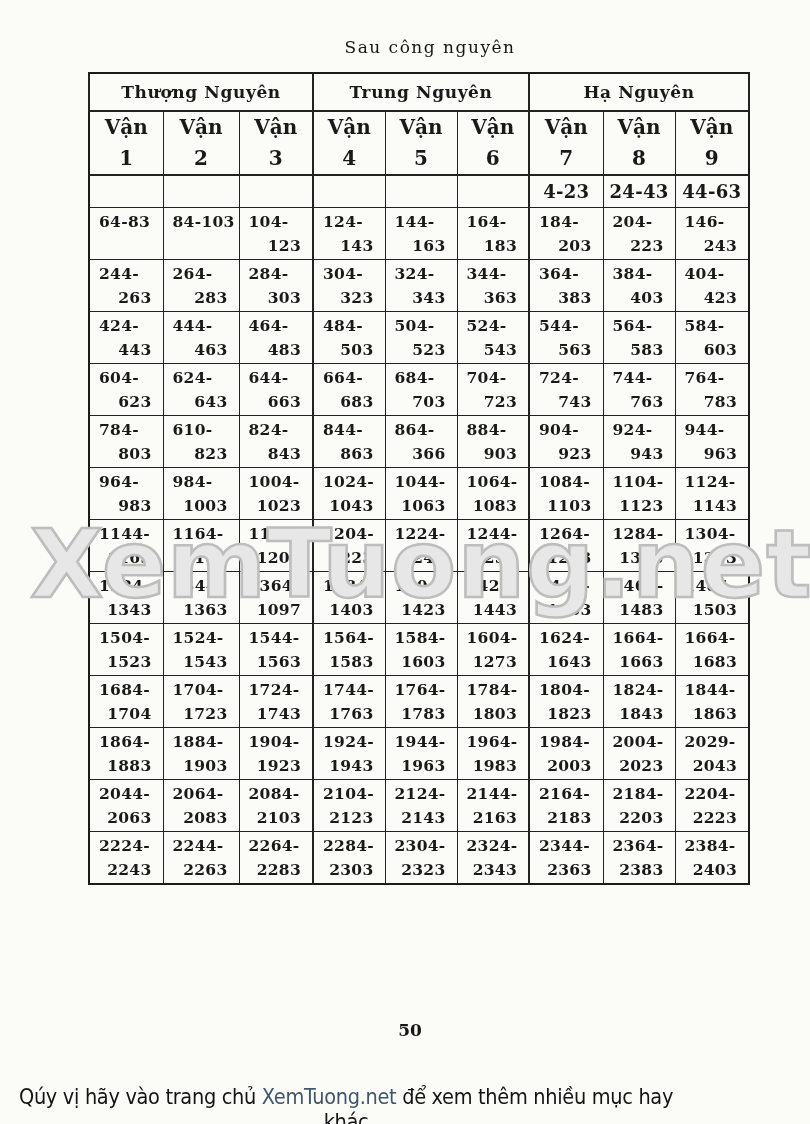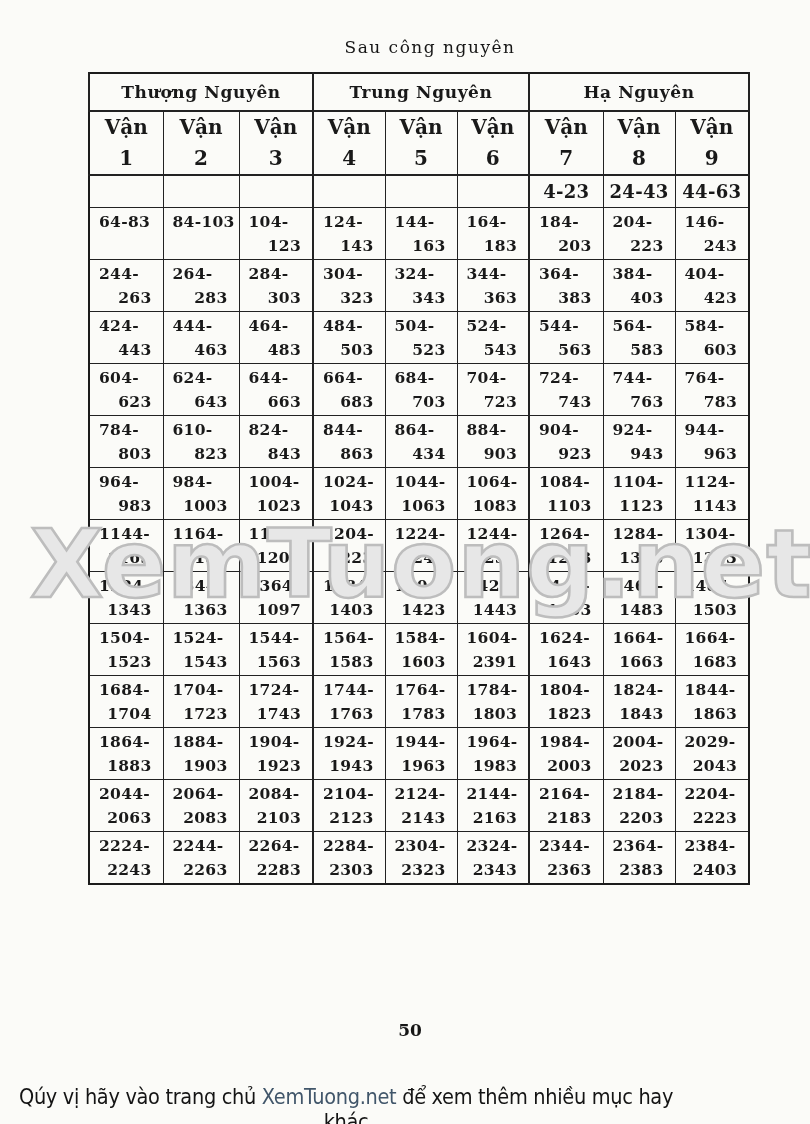--- a/index.html
+++ b/index.html
@@ -300,21 +300,21 @@
         <td>
           <div class="cv-top">824-</div>
           <div class="cv-bottom">843</div>
         </td>
         <td>
           <div class="cv-top">844-</div>
           <div class="cv-bottom">863</div>
         </td>
         <td>
           <div class="cv-top">864-</div>
-          <div class="cv-bottom">434</div>
+          <div class="cv-bottom">366</div>
         </td>
         <td>
           <div class="cv-top">884-</div>
           <div class="cv-bottom">903</div>
         </td>
         <td>
           <div class="cv-top">904-</div>
           <div class="cv-bottom">923</div>
         </td>
         <td>
@@ -456,21 +456,21 @@
         <td>
           <div class="cv-top">1564-</div>
           <div class="cv-bottom">1583</div>
         </td>
         <td>
           <div class="cv-top">1584-</div>
           <div class="cv-bottom">1603</div>
         </td>
         <td>
           <div class="cv-top">1604-</div>
-          <div class="cv-bottom">2391</div>
+          <div class="cv-bottom">1273</div>
         </td>
         <td>
           <div class="cv-top">1624-</div>
           <div class="cv-bottom">1643</div>
         </td>
         <td>
           <div class="cv-top">1664-</div>
           <div class="cv-bottom">1663</div>
         </td>
         <td>

